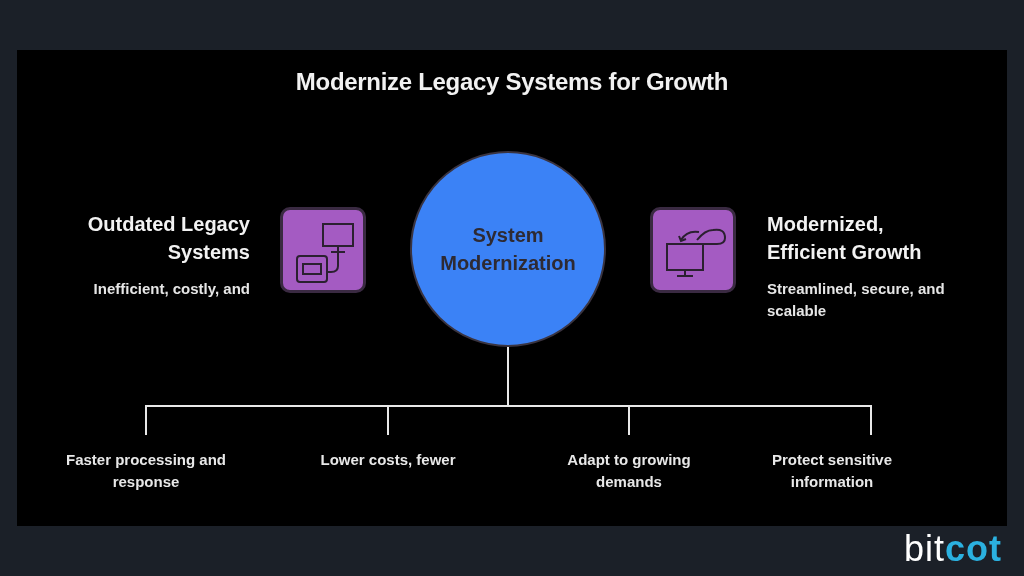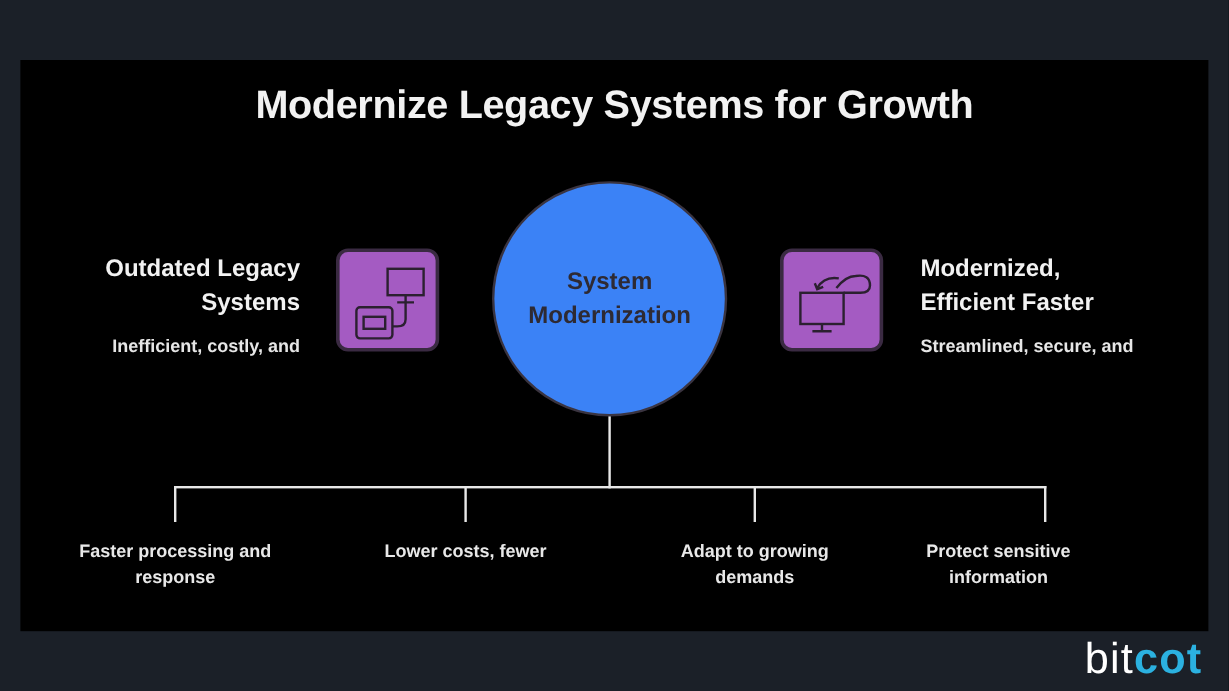--- a/index.html
+++ b/index.html
@@ -1,20 +1,20 @@
 <!DOCTYPE html>
 <html><head>
   <meta charset="utf-8">
   <style>
     html, body { margin:0; padding:0; }
     body { width:1024px; height:576px; background:#1b2028; position:relative; overflow:hidden;
            font-family:"Liberation Sans", sans-serif; }
     .panel { position:absolute; left:17px; top:50px; width:990px; height:476px; background:#000; }
     .title { position:absolute; left:0; right:0; top:68px; text-align:center; color:#f2f2f2;
-             font-size:33px; font-weight:bold; letter-spacing:-0.3px; }
+             font-size:24px; font-weight:bold; letter-spacing:-0.3px; }
     .circle { position:absolute; left:410px; top:151px; width:196px; height:196px; border-radius:50%;
               background:#3b82f6; border:2px solid #3a3440; box-sizing:border-box;
               display:flex; align-items:center; justify-content:center; text-align:center;
               color:#2e2a33; font-size:20px; font-weight:bold; line-height:28px; }
     .iconbox { position:absolute; width:86px; height:86px; border-radius:10px; background:#a45bc2;
                border:3px solid #3a2a42; box-sizing:border-box; }
     .left-text { position:absolute; right:774px; top:210px; text-align:right; color:#f2f2f2; }
     .right-text { position:absolute; left:767px; top:210px; text-align:left; color:#f2f2f2; }
     .h { font-size:20px; font-weight:bold; line-height:28px; }
     .sub { font-size:15px; font-weight:bold; color:#e6e6e6; line-height:22px; margin-top:12px; }
@@ -66,24 +66,25 @@
       <line x1="24" y1="66" x2="40" y2="66"></line>
     <path d="M44 30 Q52 20 60 20 Q72 18 72 28 Q72 34 64 34 H50"></path>
     <path d="M28 30 Q34 20 46 22"></path>
       <path d="M26 26 L28 31 L33 29"></path>
   </svg>
 </div>
 
 <div class="right-text">
   <div class="h">
       <div>Modernized,</div>
-      <div>Efficient Faster</div>
+      <div>Efficient Growth</div>
     </div>
   <div class="sub">
       <div>Streamlined, secure, and</div>
+      <div>scalable</div>
     </div>
 </div>
 
 <div class="line" style="left:507px; top:347px; width:2px; height:60px;"></div>
 <div class="line" style="left:145px; top:405px; width:727px; height:2px;"></div>
 <div class="line" style="left:145px; top:405px; width:2px; height:30px;"></div>
 <div class="line" style="left:387px; top:405px; width:2px; height:30px;"></div>
 <div class="line" style="left:628px; top:405px; width:2px; height:30px;"></div>
 <div class="line" style="left:870px; top:405px; width:2px; height:30px;"></div>
 

